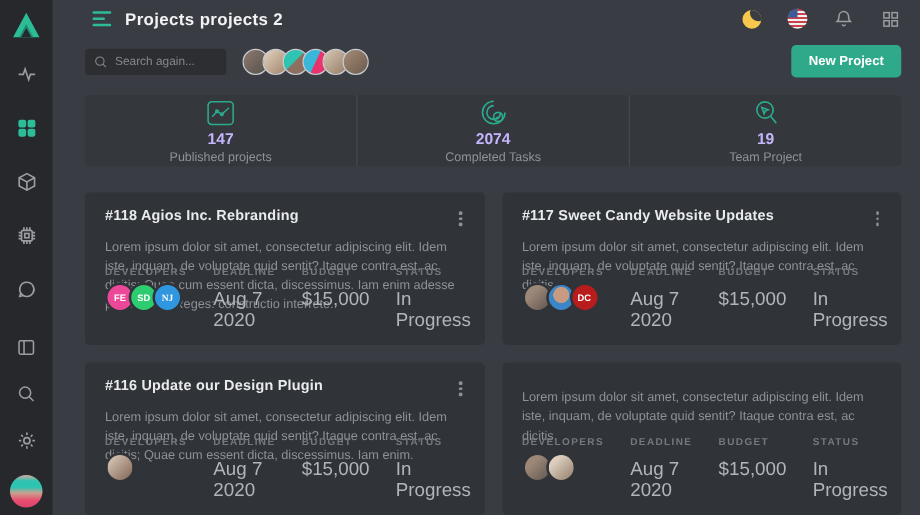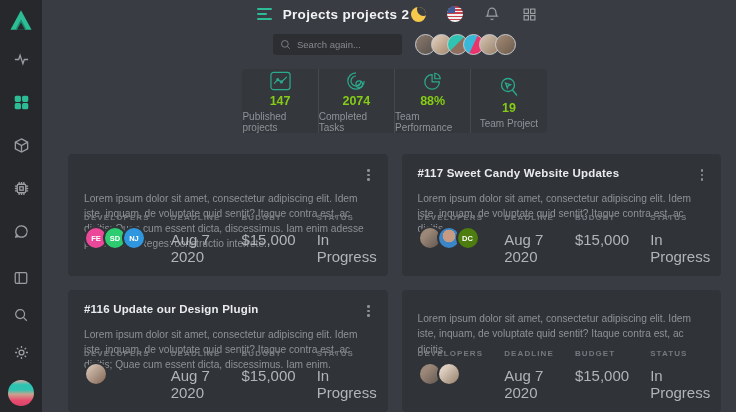--- a/index.html
+++ b/index.html
@@ -13,53 +13,53 @@
   .side-nav { margin-top:10px; display:flex; flex-direction:column; align-items:center; gap:25px; }
   .side-bottom { margin-top:auto; display:flex; flex-direction:column; align-items:center; gap:19px; padding-bottom:6px; }
   .side-icon { width:18px; height:18px; display:flex; align-items:center; justify-content:center; cursor:pointer; }
   .side-icon svg { stroke:#9a9da2; fill:none; stroke-width:1.4; }
   .side-icon.active svg { stroke:#2dbd96; fill:#2dbd96; }
   .side-avatar { width:26px; height:26px; border-radius:50%;
     background:linear-gradient(180deg,#d9a7a0 0%,#2fc4b2 18%,#2fc4b2 38%,#caa18f 55%,#e84d6f 78%,#d8436a 100%);
     cursor:pointer; }
 
   
-  .main { flex:1; display:flex; flex-direction:column; padding:0 15px 0 26px;align-items:center; }
+  .main { flex:1; display:flex; flex-direction:column; padding:0 15px 0 26px; }
 
   .topbar { height:34px; display:flex; align-items:center; }
   .hamburger { width:15px; display:flex; flex-direction:column; gap:3px; margin-left:6px; cursor:pointer; background:none; border:none; }
   .hamburger span { height:2px; border-radius:1px; background:#2dbd96; }
   .hamburger span:nth-child(1){ width:15px; } .hamburger span:nth-child(2){ width:10px; } .hamburger span:nth-child(3){ width:15px; }
   .page-title { font-size:13.5px; font-weight:700; letter-spacing:.3px; color:#f1f2f3; margin-left:11px; }
   .top-icons { margin-left:auto; display:flex; align-items:center; gap:19px; }
   .top-icon { width:18px; height:18px; display:flex; align-items:center; justify-content:center; cursor:pointer; background:none; border:none; }
   .moon { width:15px; height:15px; border-radius:50%; background:#f6c84c; position:relative; overflow:hidden; }
   .moon::after { content:""; position:absolute; width:13px; height:13px; border-radius:50%; background:#393c42; top:-4px; right:-4px; }
   .flag { width:16px; height:16px; border-radius:50%; overflow:hidden; position:relative;
     background:repeating-linear-gradient(180deg,#c8414b 0 1.6px,#f2f2f2 1.6px 3.2px); }
   .flag::after { content:""; position:absolute; left:0; top:0; width:8px; height:7px; background:#3c5b9b; }
   .top-icon svg { stroke:#9a9da2; fill:none; stroke-width:1.4; }
 
   .toolbar { margin-top:6px; display:flex; align-items:center; }
-  .search-box { width:129px; height:21px; background:#2c2e32; border-radius:3px; display:flex; align-items:center; padding:0 7px; }
+  .search-box { width:113px; height:21px; background:#2c2e32; border-radius:3px; display:flex; align-items:center; padding:0 7px; }
   .search-box svg { stroke:#84878d; fill:none; stroke-width:1.4; flex-shrink:0; }
   .search-box input { background:transparent; border:none; outline:none; color:#c4c6ca; font-size:9.5px; margin-left:6px; width:100%; font-family:"Liberation Sans",sans-serif; }
   .search-box input::placeholder { color:#85888e; }
   .avatar-group { display:flex; margin-left:13px; }
   .tavatar { width:21px; height:21px; border-radius:50%; border:1.5px solid #c9ccd0; margin-left:-5px; cursor:pointer; }
   .tavatar:first-child { margin-left:0; }
   .btn-primary { margin-left:auto; width:88px; height:26px; background:#2ea98a; border:none; border-radius:4px;
     color:#fff; font-size:10.5px; font-weight:700; cursor:pointer; font-family:"Liberation Sans",sans-serif; }
 
   
   .stats { margin-top:14px; background:#34373c; border-radius:4px; height:64px; display:flex; }
   .stat { flex:1; display:flex; flex-direction:column; align-items:center; justify-content:center; border-right:1px solid #45484d; padding-top:2px; }
   .stat:last-child { border-right:none; }
   .stat svg { stroke:#2bab8d; fill:none; stroke-width:1.3; }
-  .stat-value { font-size:12.5px; font-weight:700; color:#84cc16; margin-top:3px; }
+  .stat-value { font-size:12.5px; font-weight:700; color:#c4b5fd; margin-top:3px; }
   .stat-label { font-size:10px; color:#8f9298; margin-top:3px; }
 
   
   .cards { margin-top:21px; display:grid; grid-template-columns:1fr 1fr; grid-auto-rows:122px; gap:14px; }
   .card { background:#303338; border-radius:4px; padding:13px 16px; position:relative; }
   .card-head { display:flex; align-items:flex-start; }
   .card-title { font-size:11.5px; font-weight:700; color:#e9ebed; letter-spacing:.2px; }
   .kebab { margin-left:auto; display:flex; flex-direction:column; gap:2px; padding:2px; background:none; border:none; cursor:pointer; }
   .kebab i { width:2.5px; height:2.5px; border-radius:50%; background:#8e9196; }
   .card-desc { margin-top:8px; font-size:10.2px; line-height:1.5; color:#8e9196; }
@@ -193,20 +193,21 @@
         <input type="text" placeholder="Search again..." style="">
       </div>
       <div class="avatar-group">
         <span class="tavatar ta-1"></span>
         <span class="tavatar ta-2"></span>
         <span class="tavatar ta-3"></span>
         <span class="tavatar ta-4"></span>
         <span class="tavatar ta-5"></span>
         <span class="tavatar ta-6"></span>
       </div>
+      <button class="btn-primary">New Project</button>
     </div>
 
     <section class="stats">
       <div class="stat">
         <svg width="23" height="21" viewBox="0 0 24 22">
           <rect x="1.5" y="1.5" width="21" height="19" rx="3" fill="none"></rect>
           <polyline points="5,14 9,9.5 13,12 19,6.5" fill="none"></polyline>
           <circle cx="9" cy="9.5" r="1.1" fill="none"></circle>
           <circle cx="13" cy="12" r="1.1" fill="none"></circle>
         </svg>
@@ -218,55 +219,48 @@
           <path d="M11 2 a9 9 0 1 0 9 9" fill="none"></path>
           <path d="M11 5.5 a5.5 5.5 0 1 0 5.5 5.5" fill="none"></path>
           <circle cx="14.5" cy="14.5" r="3.6" fill="none"></circle>
           <polyline points="13,14.6 14.2,15.8 16.2,13.4" fill="none"></polyline>
         </svg>
         <div class="stat-value">2074</div>
         <div class="stat-label">Completed Tasks</div>
       </div>
       <div class="stat">
         <svg width="22" height="22" viewBox="0 0 22 22">
-          <path d="M10 4 a8 8 0 1 0 8 8 h-8 Z" fill="none"></path>
-          <path d="M13 2.5 a7 7 0 0 1 6 6 h-6 Z" fill="none"></path>
-        </svg>
-        <div class="stat-value">88%</div>
-        <div class="stat-label">Team Performance</div>
-      </div>
-      <div class="stat">
-        <svg width="22" height="22" viewBox="0 0 22 22">
           <circle cx="10" cy="9" r="6.5" fill="none"></circle>
           <path d="M14.5 14 L19 19.5" fill="none"></path>
           <path d="M7.5 7 l5 1.8 -2.3 0.9 -0.9 2.3 Z" fill="none"></path>
         </svg>
         <div class="stat-value">19</div>
         <div class="stat-label">Team Project</div>
       </div>
     </section>
 
     <section class="cards">
 
       <article class="card">
         <div class="card-head">
+          <h2 class="card-title">#118 Agios Inc. Rebranding</h2>
           <button class="kebab">
               <i></i>
               <i></i>
               <i></i>
             </button>
         </div>
         <p class="card-desc">Lorem ipsum dolor sit amet, consectetur adipiscing elit. Idem iste, inquam, de voluptate quid sentit? Itaque contra est, ac dicitis; Quae cum essent dicta, discessimus. Iam enim adesse poterit. Duo Reges: constructio interrete.</p>
         <div class="card-meta">
           <div class="meta-col">
             <span class="meta-label">DEVELOPERS</span>
             <span class="dev-row">
               <span class="dev-avatar" style="background: #ec4899;">FE</span>
               <span class="dev-avatar" style="background: rgb(46, 204, 113);">SD</span>
-              <span class="dev-avatar" style="background: rgb(47, 151, 224);">NJ</span>
+              <span class="dev-avatar" style="background: rgb(47, 151, 224); font-family: Liberation Serif, serif;">NJ</span>
             </span>
           </div>
           <div class="meta-col">
             <span class="meta-label">DEADLINE</span>
             <span class="meta-value">Aug 7 2020</span>
           </div>
           <div class="meta-col">
             <span class="meta-label">BUDGET</span>
             <span class="meta-value">$15,000</span>
           </div>
@@ -286,21 +280,21 @@
               <i></i>
             </button>
         </div>
         <p class="card-desc">Lorem ipsum dolor sit amet, consectetur adipiscing elit. Idem iste, inquam, de voluptate quid sentit? Itaque contra est, ac dicitis.</p>
         <div class="card-meta">
           <div class="meta-col">
             <span class="meta-label">DEVELOPERS</span>
             <span class="dev-row">
               <span class="dev-avatar photo-1"></span>
               <span class="dev-avatar photo-2"></span>
-              <span class="dev-avatar" style="background: #4d7c0f;">DC</span>
+              <span class="dev-avatar" style="background: #b91c1c;">DC</span>
             </span>
           </div>
           <div class="meta-col">
             <span class="meta-label">DEADLINE</span>
             <span class="meta-value">Aug 7 2020</span>
           </div>
           <div class="meta-col">
             <span class="meta-label">BUDGET</span>
             <span class="meta-value">$15,000</span>
           </div>

